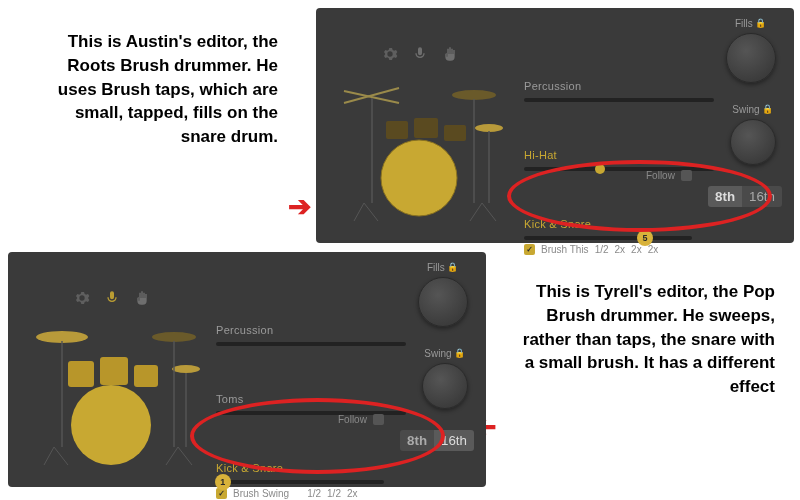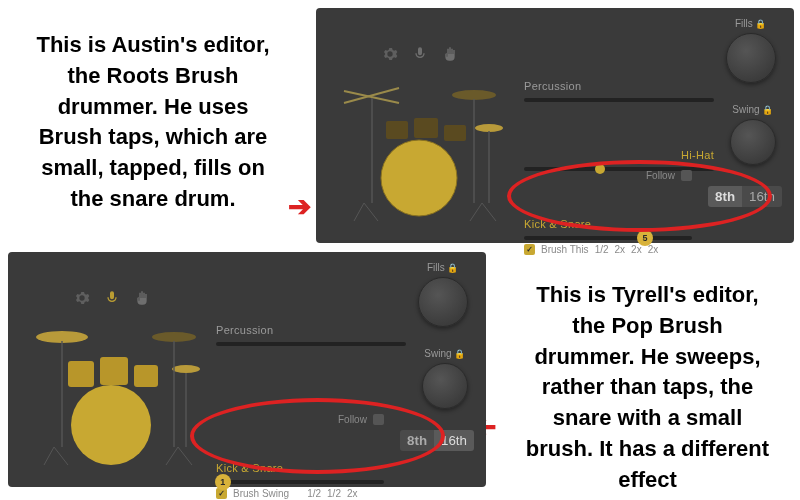--- a/index.html
+++ b/index.html
@@ -1,18 +1,18 @@
 <!DOCTYPE html>
 <html><head>
 <meta charset="utf-8">
 <style>
   * { box-sizing: border-box; margin: 0; padding: 0; }
   body { width: 800px; height: 500px; background: #fff; font-family: -apple-system, Helvetica, Arial, sans-serif; position: relative; overflow: hidden; }
   
-  .commentary { position: absolute; font-weight: 700; font-size: 22px; line-height: 1.4; text-align: center; color: #000; }
+  .commentary { position: absolute; font-weight: 700; font-size: 17px; line-height: 1.4; text-align: right; color: #000; }
   .panel { position: absolute; background: #3a3a3a; border-radius: 4px; overflow: visible; }
   
   .drumkit { position: absolute; }
   .drumkit svg { display: block; }
   
   .toolbar { position: absolute; display: flex; gap: 14px; }
   .toolbar .ticon { width: 16px; height: 16px; opacity: 0.55; color: #9a9a9a; }
   
   .track { position: absolute; margin-top: 48px; }
   .track-label { font-size: 11px; color: #9a9a9a; letter-spacing: 0.3px; }
@@ -21,21 +21,21 @@
   .track-bar.wide { width: 168px; }
   .thumb { position: absolute; top: 50%; width: 10px; height: 10px; background: #c8a832; border-radius: 50%; transform: translate(-50%, -50%); }
   .thumb.big { width: 16px; height: 16px; background: #d8b23a; display: flex; align-items: center; justify-content: center; font-size: 9px; font-weight: 700; color: #2a2a2a; }
   
   .track-row { display: flex; align-items: center; gap: 6px; font-size: 10px; color: #8a8a8a; margin-top: 4px; }
   .chk { width: 11px; height: 11px; background: #c8a832; border-radius: 2px; display: inline-flex; align-items: center; justify-content: center; color: #2a2a2a; font-size: 8px; font-weight: 900; }
   .chk.empty { background: #555; }
   .follow-row { position: absolute; display: flex; align-items: flex-start; gap: 6px; font-size: 10px; color: #8a8a8a; }
   
   .knob-col { position: absolute; display: flex; flex-direction: column; align-items: center; gap: 4px; }
-  .knob-label { font-size: 10px; color: #9a9a9a; display: flex; align-items: flex-end; gap: 3px; }
+  .knob-label { font-size: 10px; color: #9a9a9a; display: flex; align-items: flex-start; gap: 3px; }
   .lock { color: #c8a832; font-size: 9px; }
   .knob { width: 46px; height: 46px; border-radius: 50%; background: radial-gradient(circle at 40% 35%, #555, #323232); border: 1px solid #2a2a2a; box-shadow: 0 2px 4px rgba(0,0,0,0.4); }
   .knob.big { width: 50px; height: 50px; }
   
   .seg { position: absolute; display: flex; gap: 0; font-size: 9px; }
   .seg button { background: #4a4a4a; color: #aaa; border: none; padding: 3px 7px; cursor: pointer; }
   .seg button:first-child { border-radius: 3px 0 0 3px; font-weight: bold; }
   .seg button:last-child { border-radius: 0 3px 3px 0; }
   .seg button.active { background: #5a5a5a; color: #ddd; }
   
@@ -85,21 +85,21 @@
       <line x1="148" y1="140" x2="136" y2="158" stroke="#555"></line>
       <line x1="148" y1="140" x2="162" y2="158" stroke="#555"></line>
     </svg>
   </div>
 
   <div class="track" style="left:208px; top:24px;">
     <div class="track-label">Percussion</div>
     <div class="track-bar"></div>
   </div>
 
-  <div class="track" style="left:208px; top:93px;text-align:right;">
+  <div class="track" style="left:208px; top:93px;">
     <div class="track-label yellow">Hi-Hat</div>
     <div class="track-bar">
       <div class="thumb" style="left:40%;"></div>
     </div>
   </div>
 
   <div class="track" style="left:208px; top:162px;">
     <div class="track-label yellow">Kick &amp; Snare</div>
     <div class="track-bar wide">
       <div class="thumb big" style="left:72%;">5</div>
@@ -172,20 +172,24 @@
       <line x1="152" y1="140" x2="140" y2="158" stroke="#555"></line>
       <line x1="152" y1="140" x2="166" y2="158" stroke="#555"></line>
     </svg>
   </div>
 
   <div class="track" style="left:208px; top:24px;">
     <div class="track-label">Percussion</div>
     <div class="track-bar"></div>
   </div>
 
+  <div class="track" style="left:208px; top:93px;">
+    <div class="track-label">Toms</div>
+    <div class="track-bar"></div>
+  </div>
 
   <div class="track" style="left:208px; top:162px;">
     <div class="track-label yellow">Kick &amp; Snare</div>
     <div class="track-bar wide">
       <div class="thumb big" style="left:4%;">1</div>
     </div>
     <div class="track-row">
       <span class="chk">✓</span>
       <span>Brush Swing</span>
       <span style="width:6px"></span>

